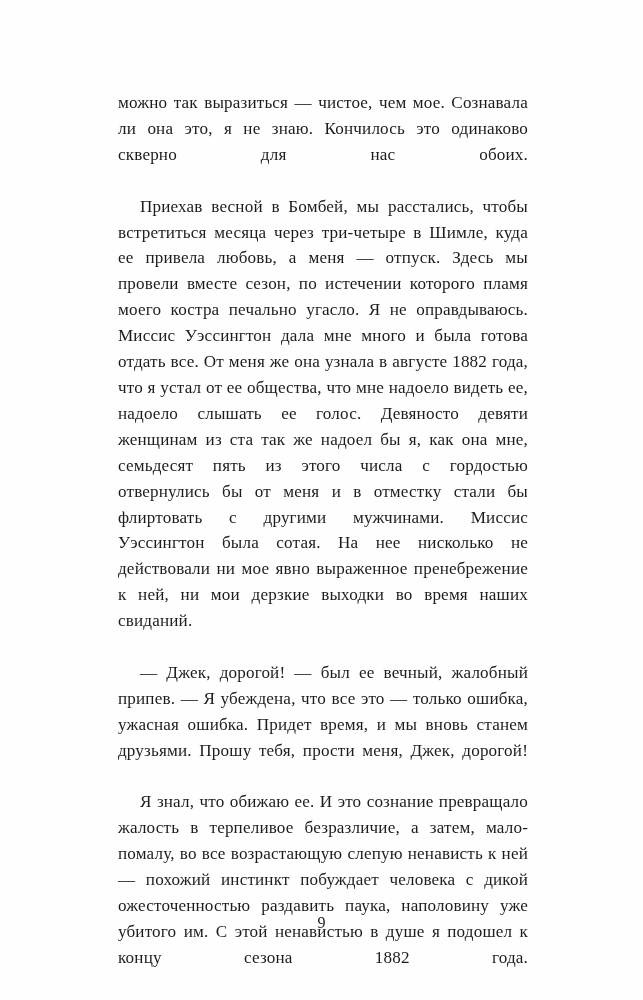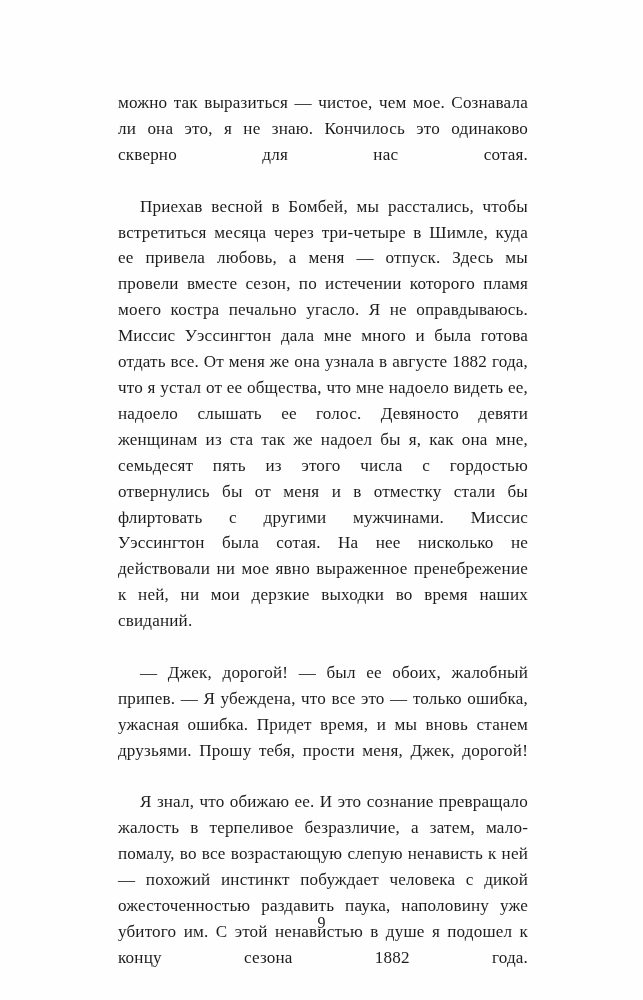--- a/index.html
+++ b/index.html
@@ -68,22 +68,22 @@
     line-height: 20px;
     color: #1c1c1c;
   }
 </style>
 </head>
 <body>
 
 <div id="page-sheet">
 
   <div id="text-block">
-    <p class="continuation">можно так выразиться — чистое, чем мое. Сознавала ли она это, я не знаю. Кончилось это одинаково скверно для нас сотая.</p>
+    <p class="continuation">можно так выразиться — чистое, чем мое. Сознавала ли она это, я не знаю. Кончилось это одинаково скверно для нас обоих.</p>
     <p>Приехав весной в Бомбей, мы расстались, чтобы встретиться месяца через три-четыре в Шимле, куда ее привела любовь, а меня — отпуск. Здесь мы провели вместе сезон, по истечении которого пламя моего костра печально угасло. Я не оправдываюсь. Миссис Уэссингтон дала мне много и была готова отдать все. От меня же она узнала в августе 1882 года, что я устал от ее общества, что мне надоело видеть ее, надоело слышать ее голос. Девяносто девяти женщинам из ста так же надоел бы я, как она мне, семьдесят пять из этого числа с гордостью отвернулись бы от меня и в отместку стали бы флиртовать с другими мужчинами. Миссис Уэссингтон была сотая. На нее нисколько не действовали ни мое явно выраженное пренебрежение к ней, ни мои дерзкие выходки во время наших свиданий.</p>
-    <p>— Джек, дорогой! — был ее обоих, жалобный припев. — Я убеждена, что все это — только ошибка, ужасная ошибка. Придет время, и мы вновь станем друзьями. Прошу тебя, прости меня, Джек, дорогой!</p>
+    <p>— Джек, дорогой! — был ее вечный, жалобный припев. — Я убеждена, что все это — только ошибка, ужасная ошибка. Придет время, и мы вновь станем друзьями. Прошу тебя, прости меня, Джек, дорогой!</p>
     <p>Я знал, что обижаю ее. И это сознание превращало жалость в терпеливое безразличие, а затем, мало-помалу, во все возрастающую слепую ненависть к ней — похожий инстинкт побуждает человека с дикой ожесточенностью раздавить паука, наполовину уже убитого им. С этой ненавистью в душе я подошел к концу сезона 1882 года.</p>
     <p>В следующем году мы снова встретились с ней в Шимле — она все с тем же грустным лицом и робкими попытками примириться, я — с отвращением к ней, которое ощущал каждой клеткой своего существа. Случалось, что я не мог избежать встречи с ней наедине, и каждый раз она обращалась ко мне все с теми же словами. Все те же глупые сетования на то, что все это была «ошибка», и все та же надежда на то,</p>
   </div>
 
   <div id="folio">9</div>
 
 </div>
 
 </body></html>

